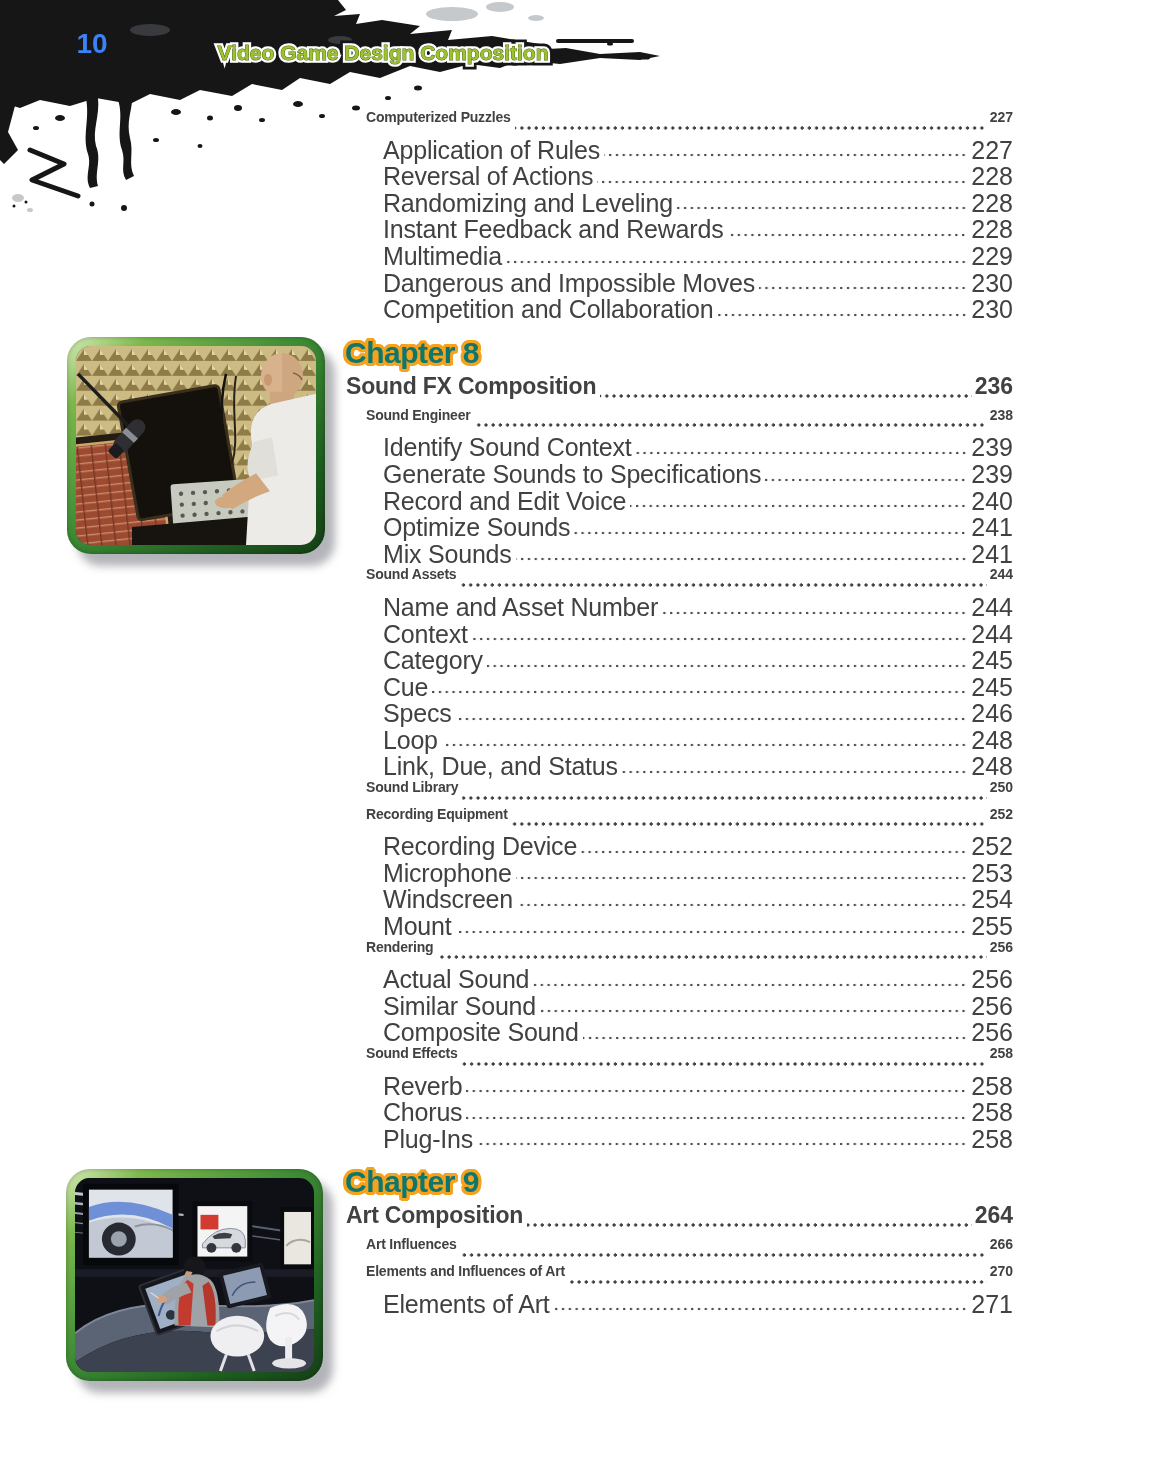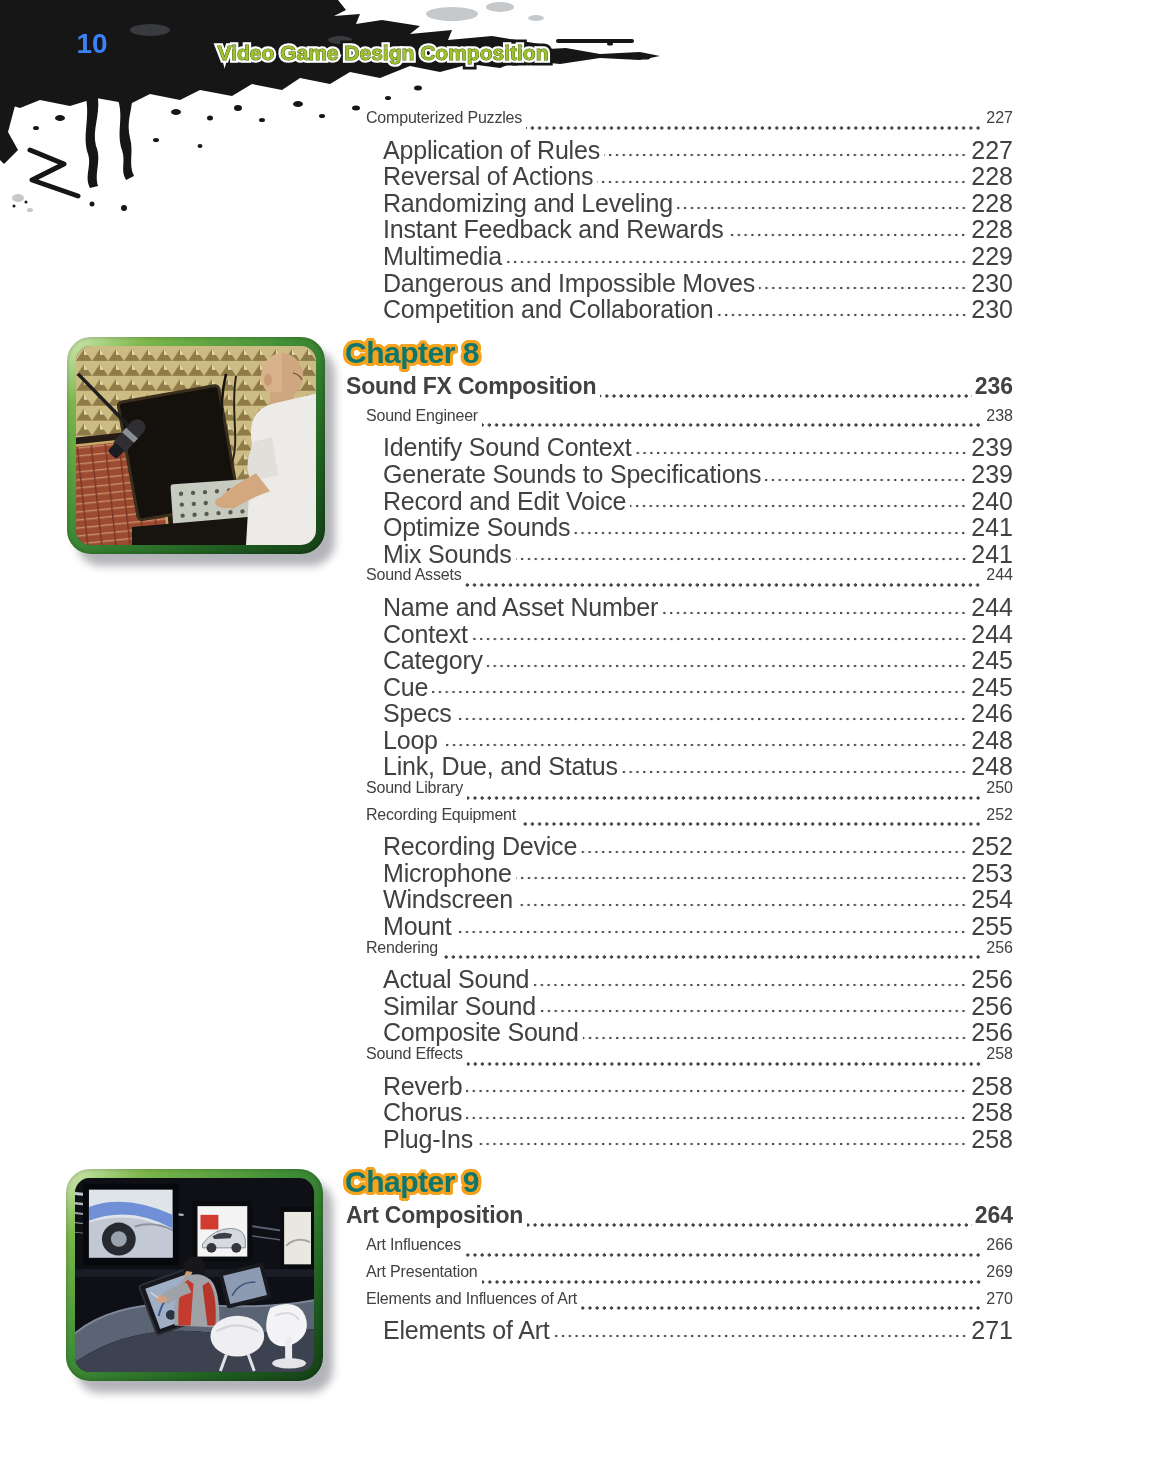--- a/index.html
+++ b/index.html
@@ -34,21 +34,21 @@
   .chap-label span{font-size:30px;font-weight:bold;color:#0f766e;letter-spacing:-.5px;
     text-shadow:
       3px 0 0 #f6a21c,-3px 0 0 #f6a21c,0 3px 0 #f6a21c,0 -3px 0 #f6a21c,
       2.2px 2.2px 0 #f6a21c,-2.2px 2.2px 0 #f6a21c,2.2px -2.2px 0 #f6a21c,-2.2px -2.2px 0 #f6a21c,
       3px 1.5px 0 #f6a21c,3px -1.5px 0 #f6a21c,-3px 1.5px 0 #f6a21c,-3px -1.5px 0 #f6a21c,
       1.5px 3px 0 #f6a21c,-1.5px 3px 0 #f6a21c,1.5px -3px 0 #f6a21c,-1.5px -3px 0 #f6a21c;}
   .row{display:flex;align-items:baseline;height:26.6px;}
   .row .lbl{white-space:nowrap;letter-spacing:-.2px;}
   .row .pg{white-space:nowrap;}
   .row.l1{font-size:23px;font-weight:bold;height:31px;margin-bottom:3px;}
-  .row.l2{font-size:16px;font-weight:normal;padding-left:20px;}
+  .row.l2{font-size:14px;font-weight:bold;padding-left:20px;}
   .row.l3{font-size:25px;font-weight:normal;padding-left:37px;}
   .dots{flex:1;align-self:flex-end;height:6px;margin:0 3px 4px 4px;
         background-image:radial-gradient(circle at 2px 3px,#4e4f51 1.25px,transparent 1.6px);
         background-size:6.8px 6px;background-repeat:repeat-x;background-position:right bottom;}
   .row.l1 .dots,.row.l2 .dots{
         background-image:radial-gradient(circle at 2px 3px,#414042 1.45px,transparent 1.8px);
         background-size:7.2px 6px;margin-bottom:5px;}
 </style>
 </head>
 <body>
@@ -468,25 +468,20 @@
           <span class="lbl">Art Composition</span>
           <span class="dots"></span>
           <span class="pg">264</span>
         </div>
         <div class="row l2">
           <span class="lbl">Art Influences</span>
           <span class="dots"></span>
           <span class="pg">266</span>
         </div>
         <div class="row l2">
-          <span class="lbl">Art Presentation</span>
-          <span class="dots"></span>
-          <span class="pg">269</span>
-        </div>
-        <div class="row l2">
           <span class="lbl">Elements and Influences of Art</span>
           <span class="dots"></span>
           <span class="pg">270</span>
         </div>
         <div class="row l3">
           <span class="lbl">Elements of Art</span>
           <span class="dots"></span>
           <span class="pg">271</span>
         </div>
       </div>

